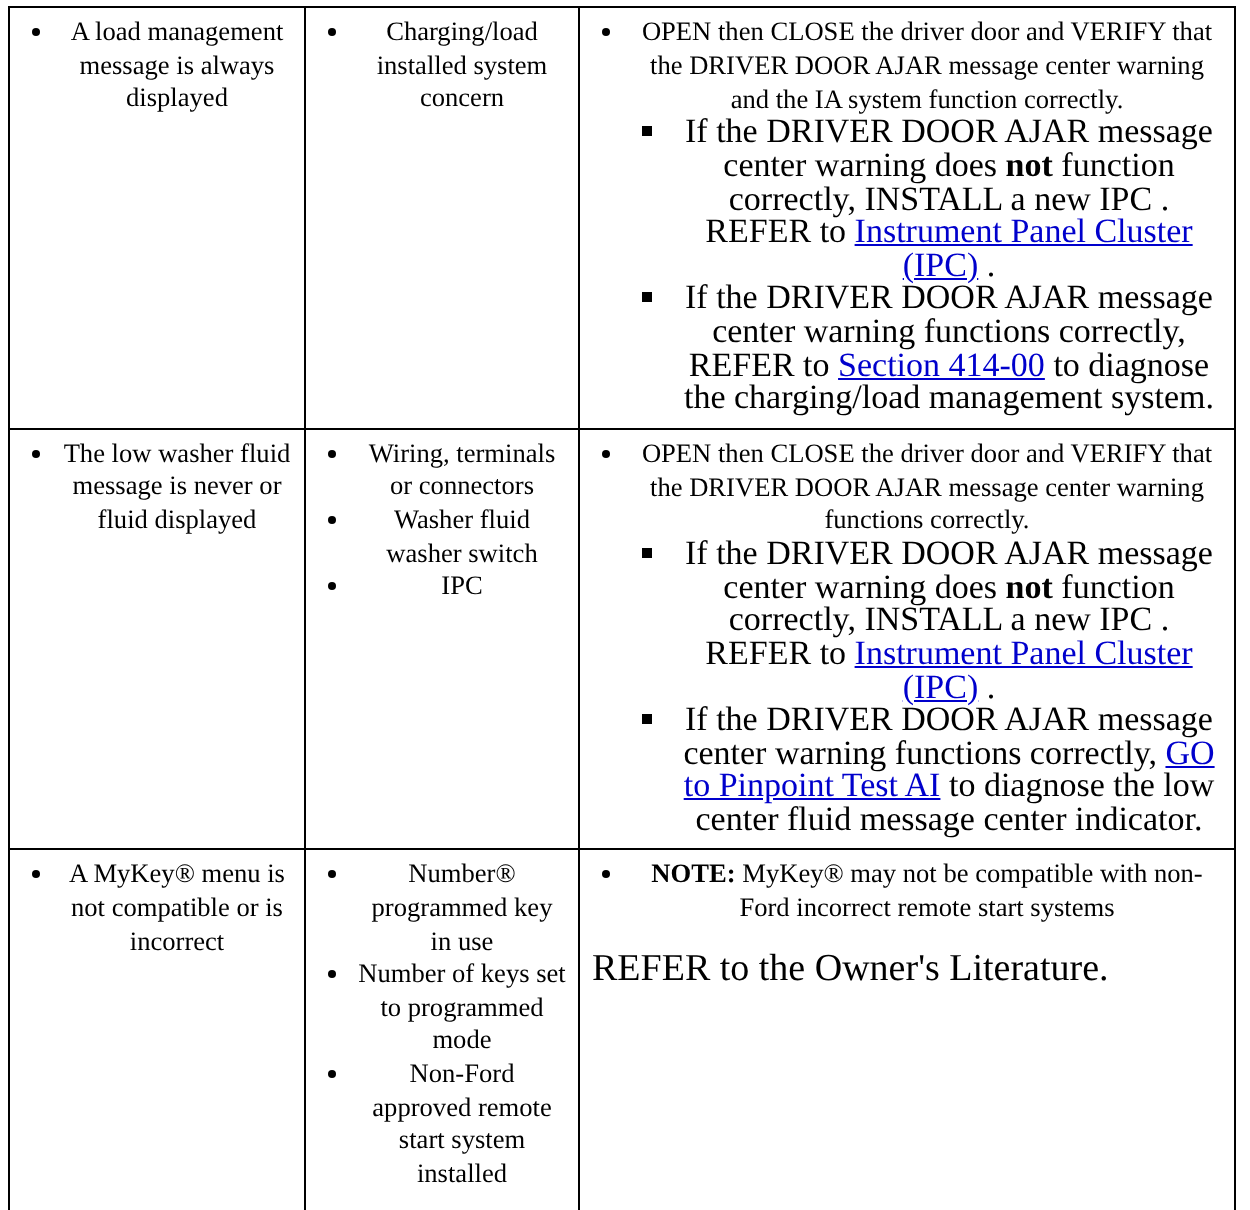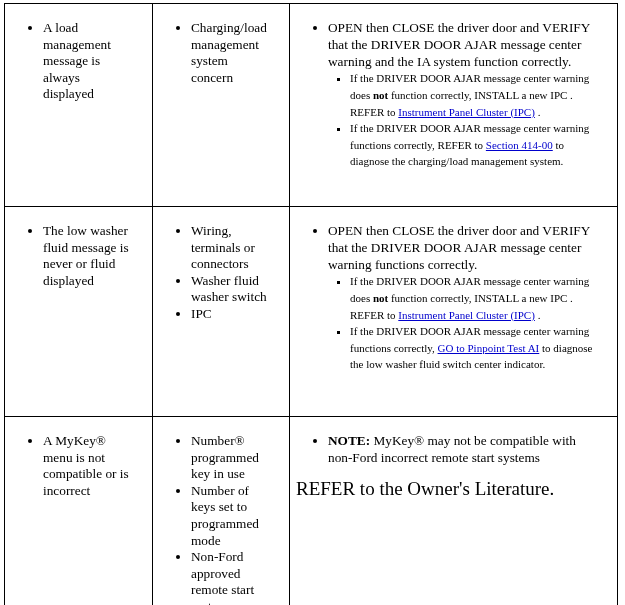--- a/index.html
+++ b/index.html
@@ -41,38 +41,39 @@
   col.c-symptom { width: 148px; }
   col.c-cause   { width: 137px; }
   col.c-action  { width: 328px; }
 
   
   tr.row-1 td { height: 192px; }
   tr.row-2 td { height: 199px; }
   tr.row-3 td { height: 185px; }
 
   ul.lvl1 {
-    margin: 12px;
+    margin: 0;
     padding: 0 0 0 20px;
     list-style-type: disc;
+    text-align: center;
   }
   ul.lvl1 > li {
     font-size: 13.3px;
     line-height: 16.6px;
     margin: 0 0 0 0;
     padding: 0;
   }
 
   ul.lvl2 {
     margin: 0 0 0 0;
     padding: 0 0 0 22px;
     list-style-type: square;
   }
   ul.lvl2 > li {
-    font-size: 11px;
+    font-size: 17px;
     line-height: 16.6px;
   }
 
   .cell-action ul.lvl1 > li { line-height: 16.8px; }
 
   a.doclink {
     color: #0000CC;
     text-decoration: underline;
   }
 
@@ -98,21 +99,21 @@
     <tbody>
 
       <tr class="row-1">
         <td class="cell-symptom">
           <ul class="lvl1">
             <li>A load management message is always displayed</li>
           </ul>
         </td>
         <td class="cell-cause">
           <ul class="lvl1">
-            <li>Charging/load management system concern</li>
+            <li>Charging/load installed system concern</li>
           </ul>
         </td>
         <td class="cell-action">
           <ul class="lvl1">
             <li>
               <span>OPEN then CLOSE the driver door and VERIFY that the DRIVER DOOR AJAR message center warning and the IA system function correctly.</span>
               <ul class="lvl2">
                 <li><span>If the DRIVER DOOR AJAR message center warning does </span><b>not</b><span> function correctly, INSTALL a new IPC . REFER to </span><a class="doclink" href="#">Instrument Panel Cluster (IPC)</a><span> .</span></li>
                 <li><span>If the DRIVER DOOR AJAR message center warning functions correctly, REFER to </span><a class="doclink" href="#">Section 414-00</a><span> to diagnose the charging/load management system.</span></li>
               </ul>
@@ -133,21 +134,21 @@
             <li>Washer fluid washer switch</li>
             <li>IPC</li>
           </ul>
         </td>
         <td class="cell-action">
           <ul class="lvl1">
             <li>
               <span>OPEN then CLOSE the driver door and VERIFY that the DRIVER DOOR AJAR message center warning functions correctly.</span>
               <ul class="lvl2">
                 <li><span>If the DRIVER DOOR AJAR message center warning does </span><b>not</b><span> function correctly, INSTALL a new IPC . REFER to </span><a class="doclink" href="#">Instrument Panel Cluster (IPC)</a><span> .</span></li>
-                <li><span>If the DRIVER DOOR AJAR message center warning functions correctly, </span><a class="doclink" href="#">GO to Pinpoint Test AI</a><span> to diagnose the low washer fluid switch center indicator.</span></li>
+                <li><span>If the DRIVER DOOR AJAR message center warning functions correctly, </span><a class="doclink" href="#">GO to Pinpoint Test AI</a><span> to diagnose the low center fluid message center indicator.</span></li>
               </ul>
             </li>
           </ul>
         </td>
       </tr>
 
       <tr class="row-3">
         <td class="cell-symptom">
           <ul class="lvl1">
             <li>A MyKey® menu is not compatible or is incorrect</li>

